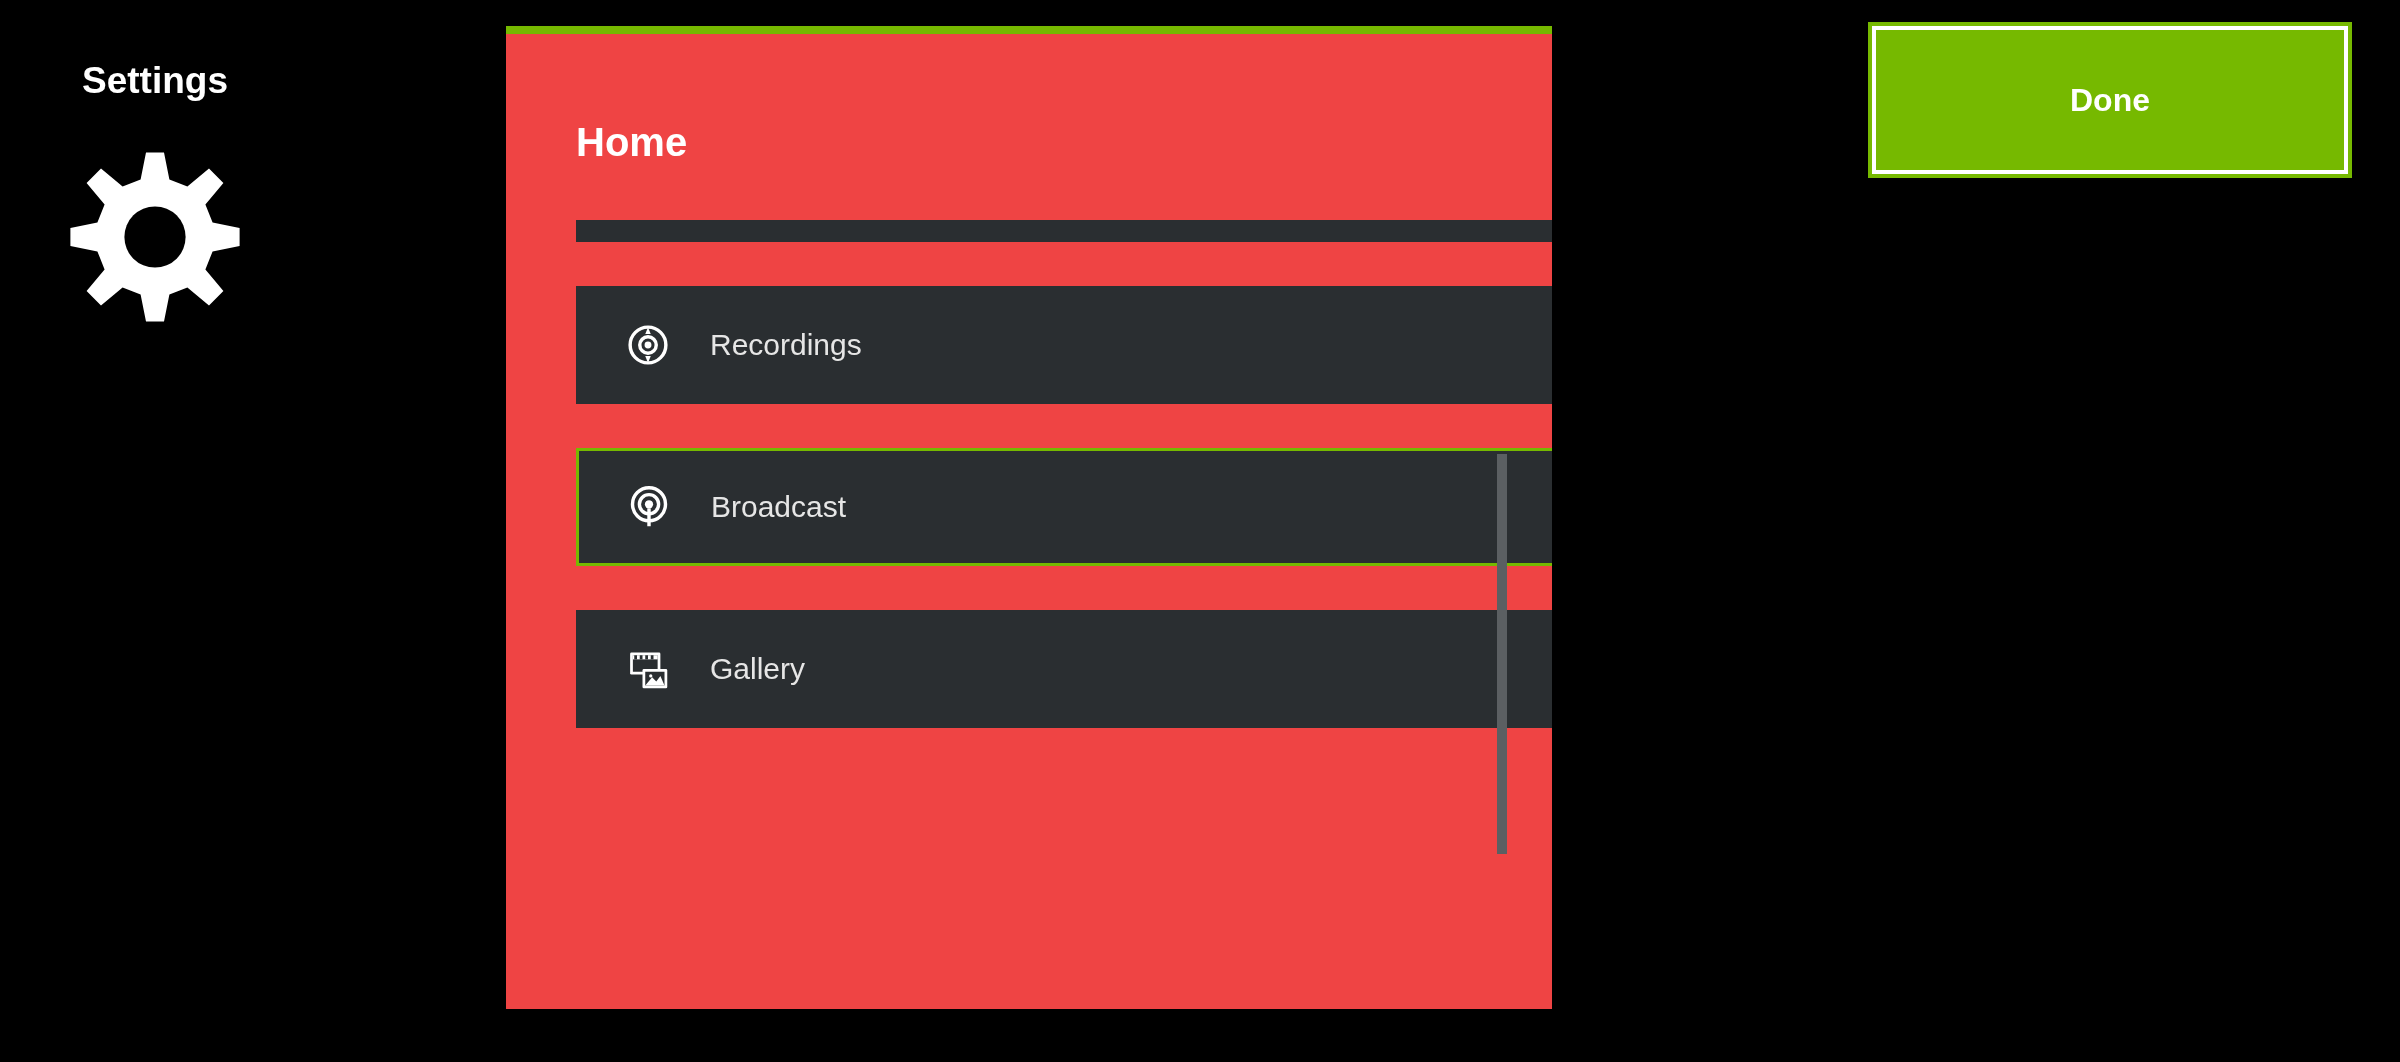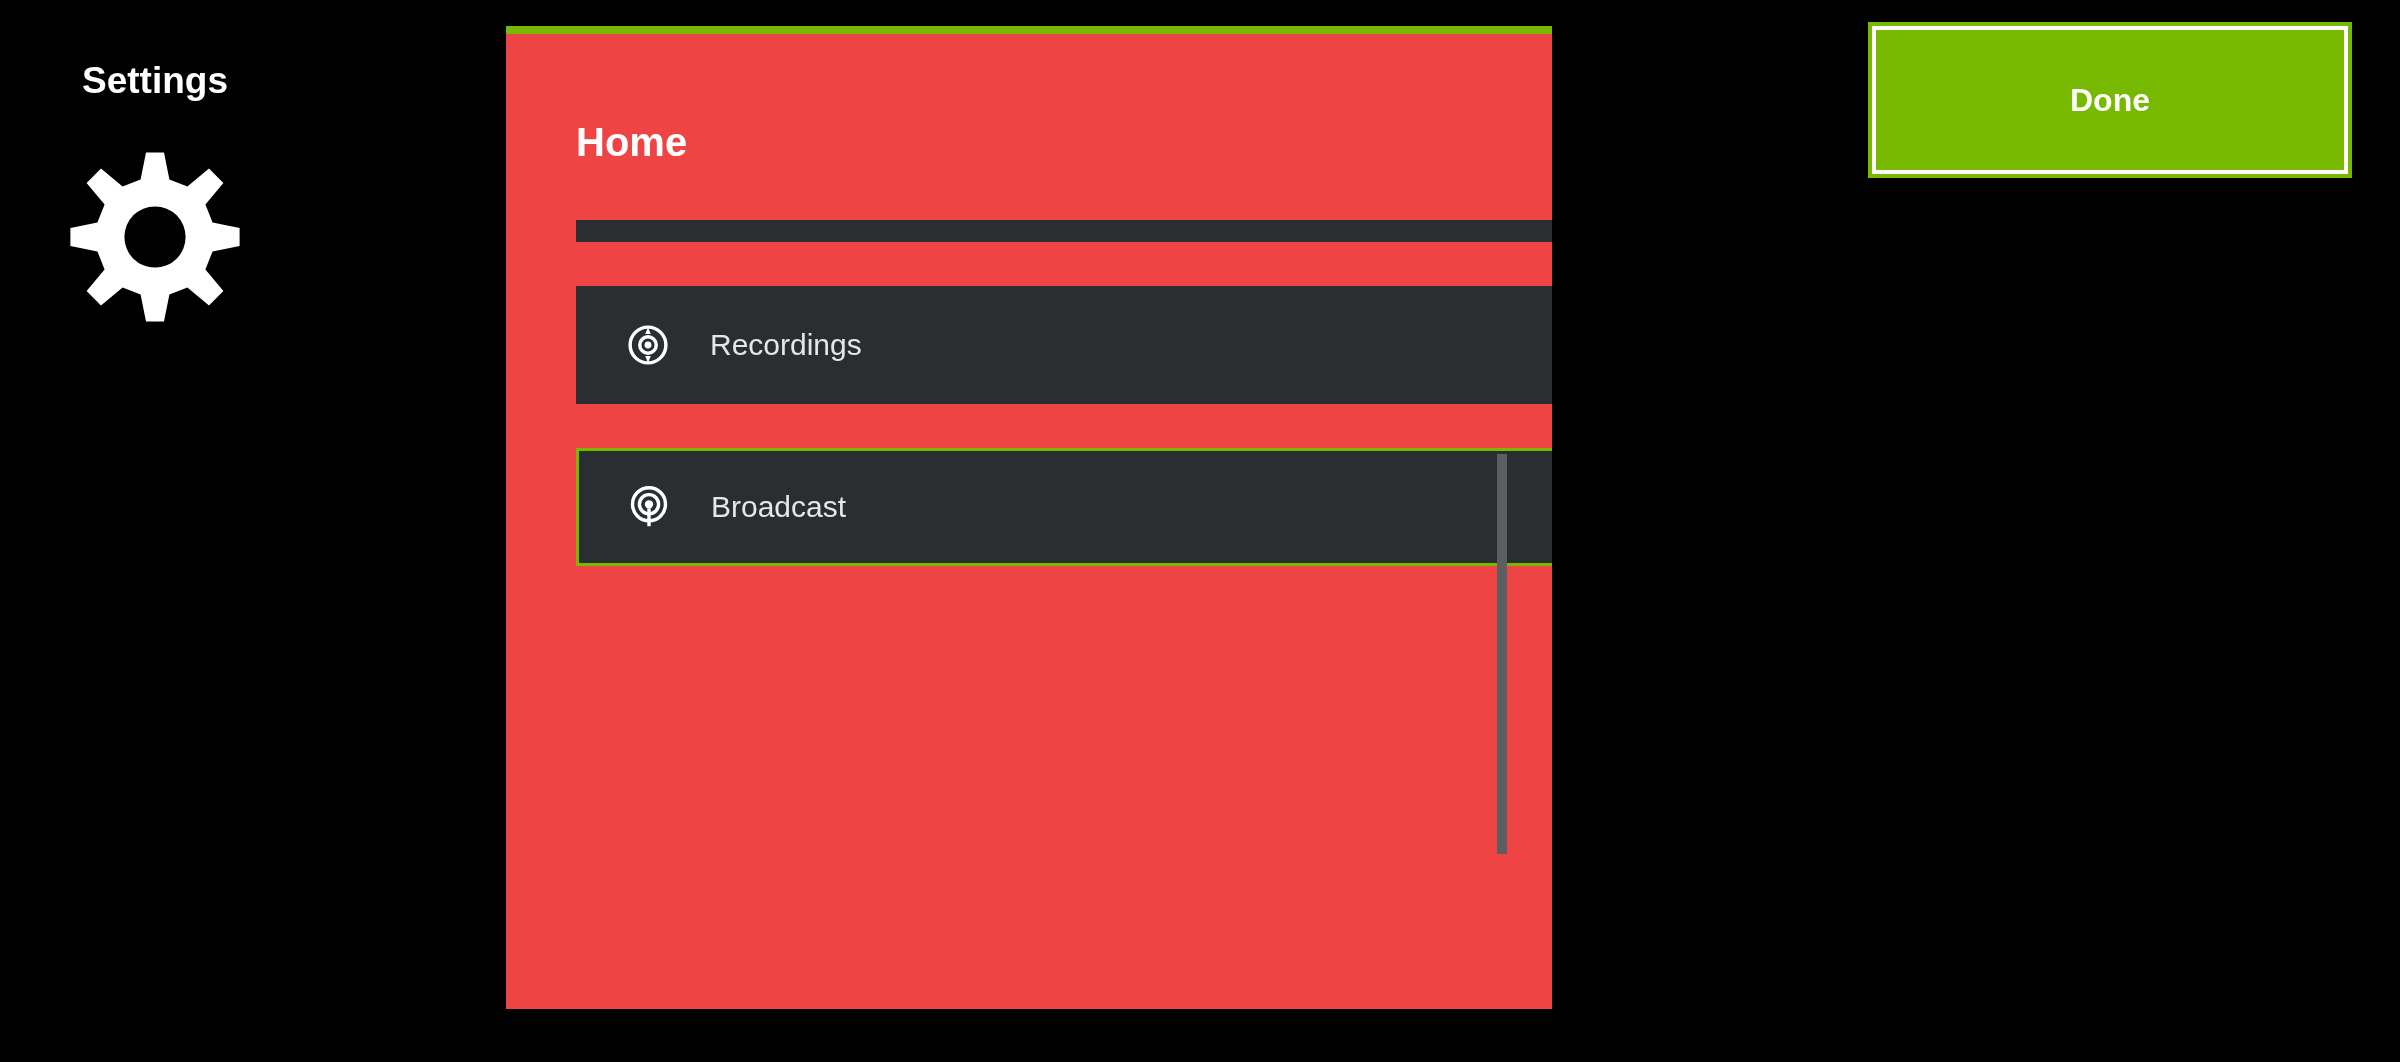--- a/index.html
+++ b/index.html
@@ -180,20 +180,38 @@
             <svg viewBox="0 0 32 32">
                 <circle cx="16" cy="14" r="12" fill="none" stroke="#fff" stroke-width="2.5"></circle>
                 <circle cx="16" cy="14" r="7" fill="none" stroke="#fff" stroke-width="2.5"></circle>
                 <circle cx="16" cy="14" r="3" fill="#fff"></circle>
                 <line x1="16" y1="17" x2="16" y2="30" stroke="#fff" stroke-width="2.5"></line>
               </svg>
           </span>
           <span class="item-label">Broadcast</span>
         </div>
 
+        <div class="list-item">
+          <span class="item-icon">
+            <svg viewBox="0 0 32 32">
+              <rect x="3" y="4" width="22" height="16" rx="1" fill="#fff"></rect>
+              <rect x="5" y="6" width="18" height="12" fill="#2a2e31"></rect>
+              <rect x="5" y="6" width="18" height="3" fill="#fff"></rect>
+              <rect x="6" y="6" width="2" height="3" fill="#2a2e31"></rect>
+              <rect x="10" y="6" width="2" height="3" fill="#2a2e31"></rect>
+              <rect x="14" y="6" width="2" height="3" fill="#2a2e31"></rect>
+              <rect x="18" y="6" width="2" height="3" fill="#2a2e31"></rect>
+              <rect x="12" y="16" width="18" height="14" rx="1" fill="#fff"></rect>
+              <rect x="14" y="18" width="14" height="10" fill="#2a2e31"></rect>
+              <polygon points="14,28 19,22 22,25 25,21 28,28" fill="#fff"></polygon>
+              <circle cx="18" cy="21" r="1.2" fill="#fff"></circle>
+            </svg>
+          </span>
+          <span class="item-label">Gallery</span>
+        </div>
 
 
       </div>
     </div>
 
     <div class="scroll-track"></div>
     <div class="scroll-thumb"></div>
   </div>
 
   <div class="done-btn">

